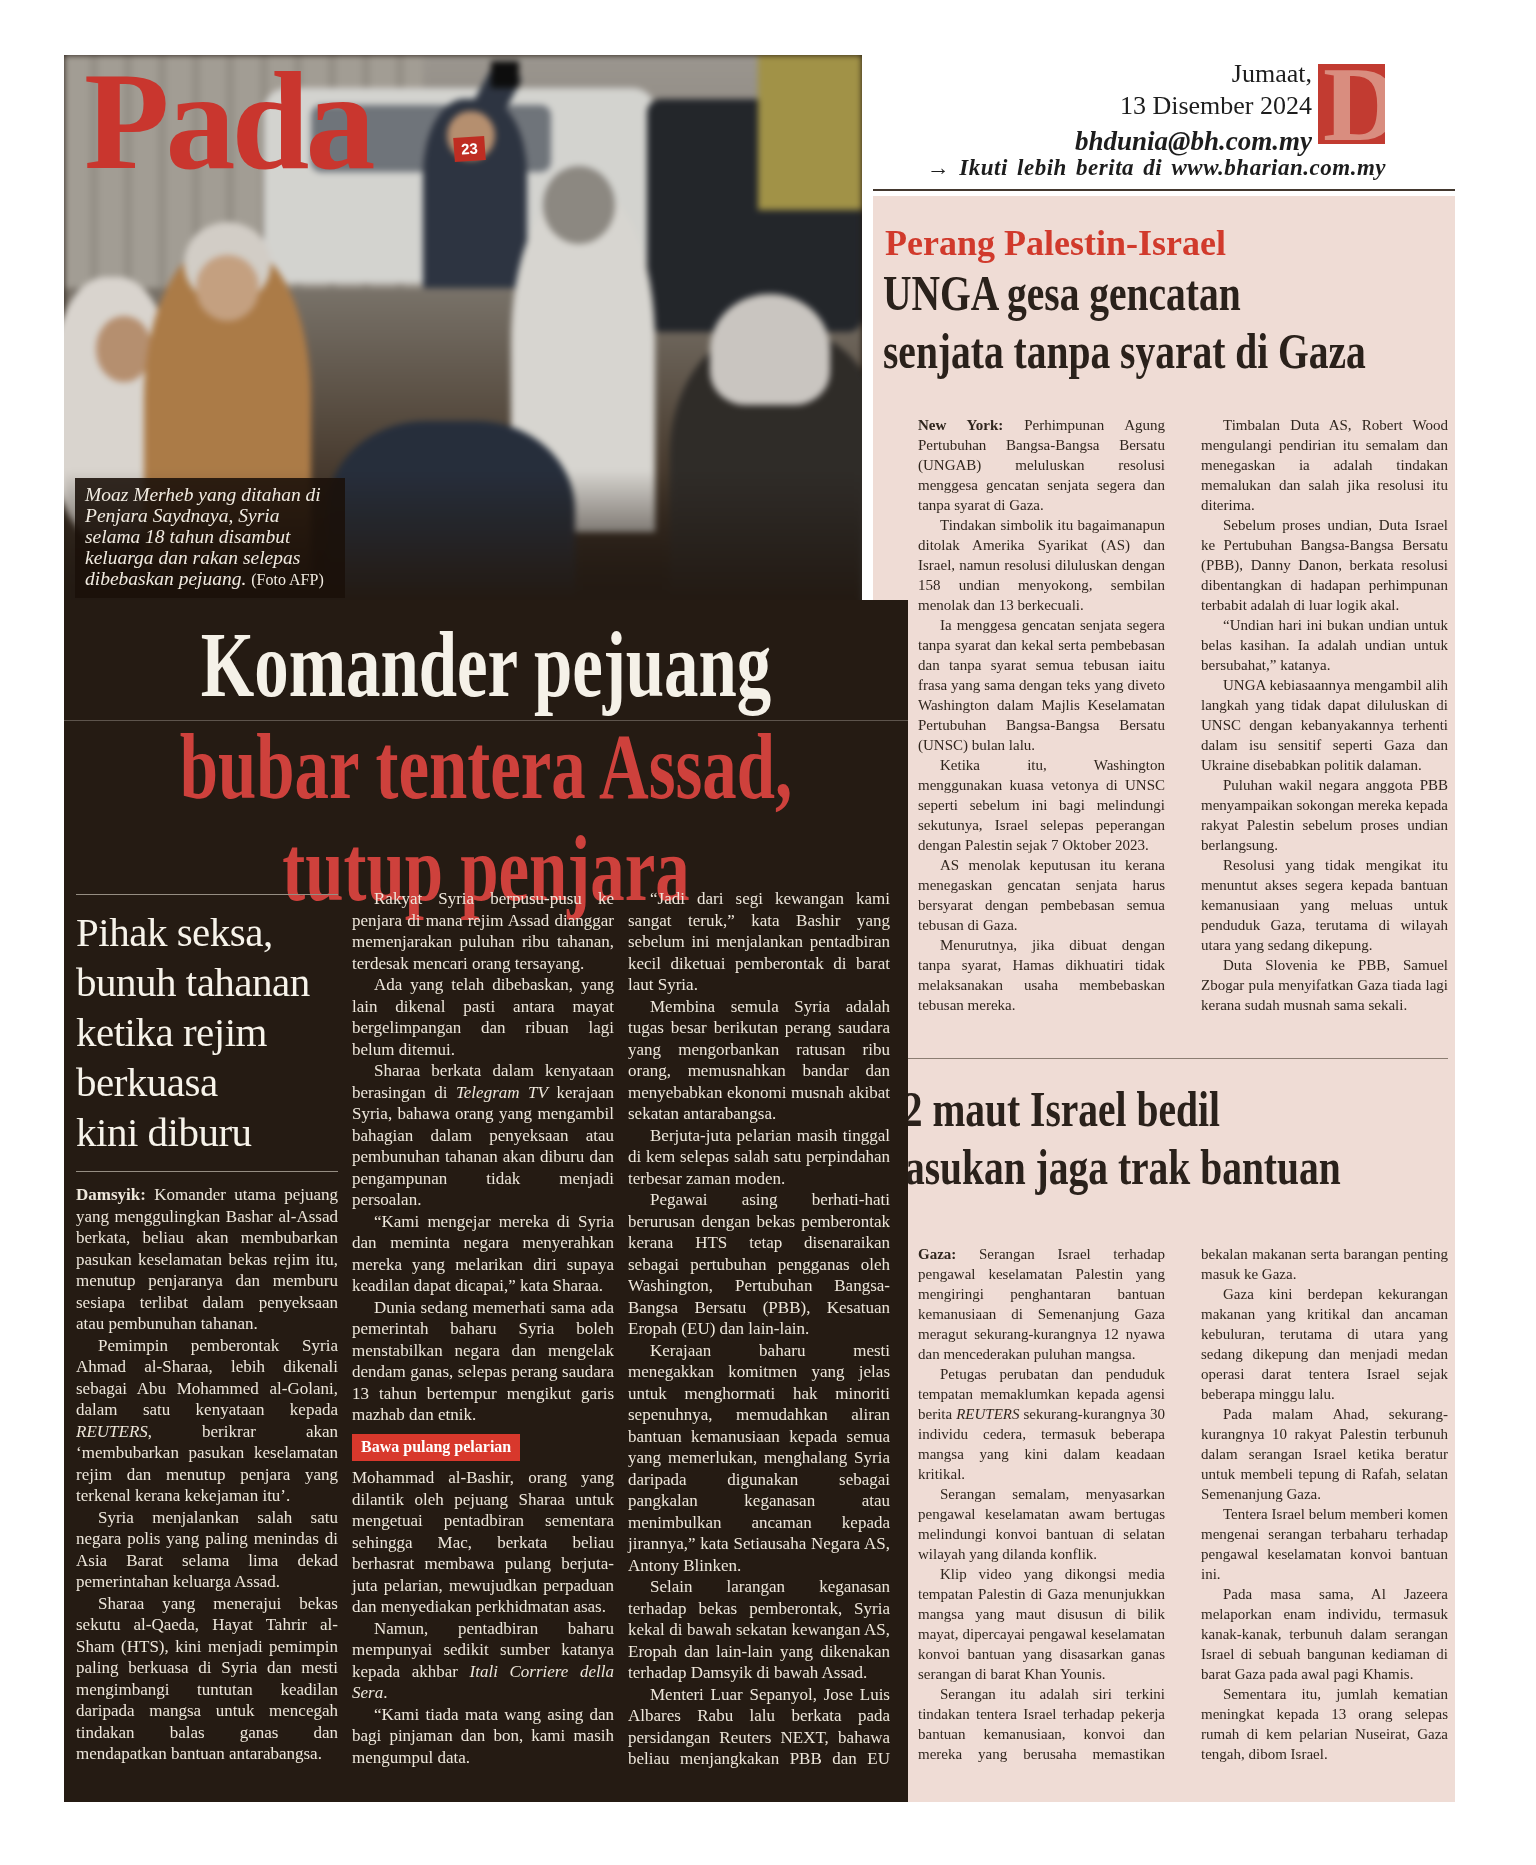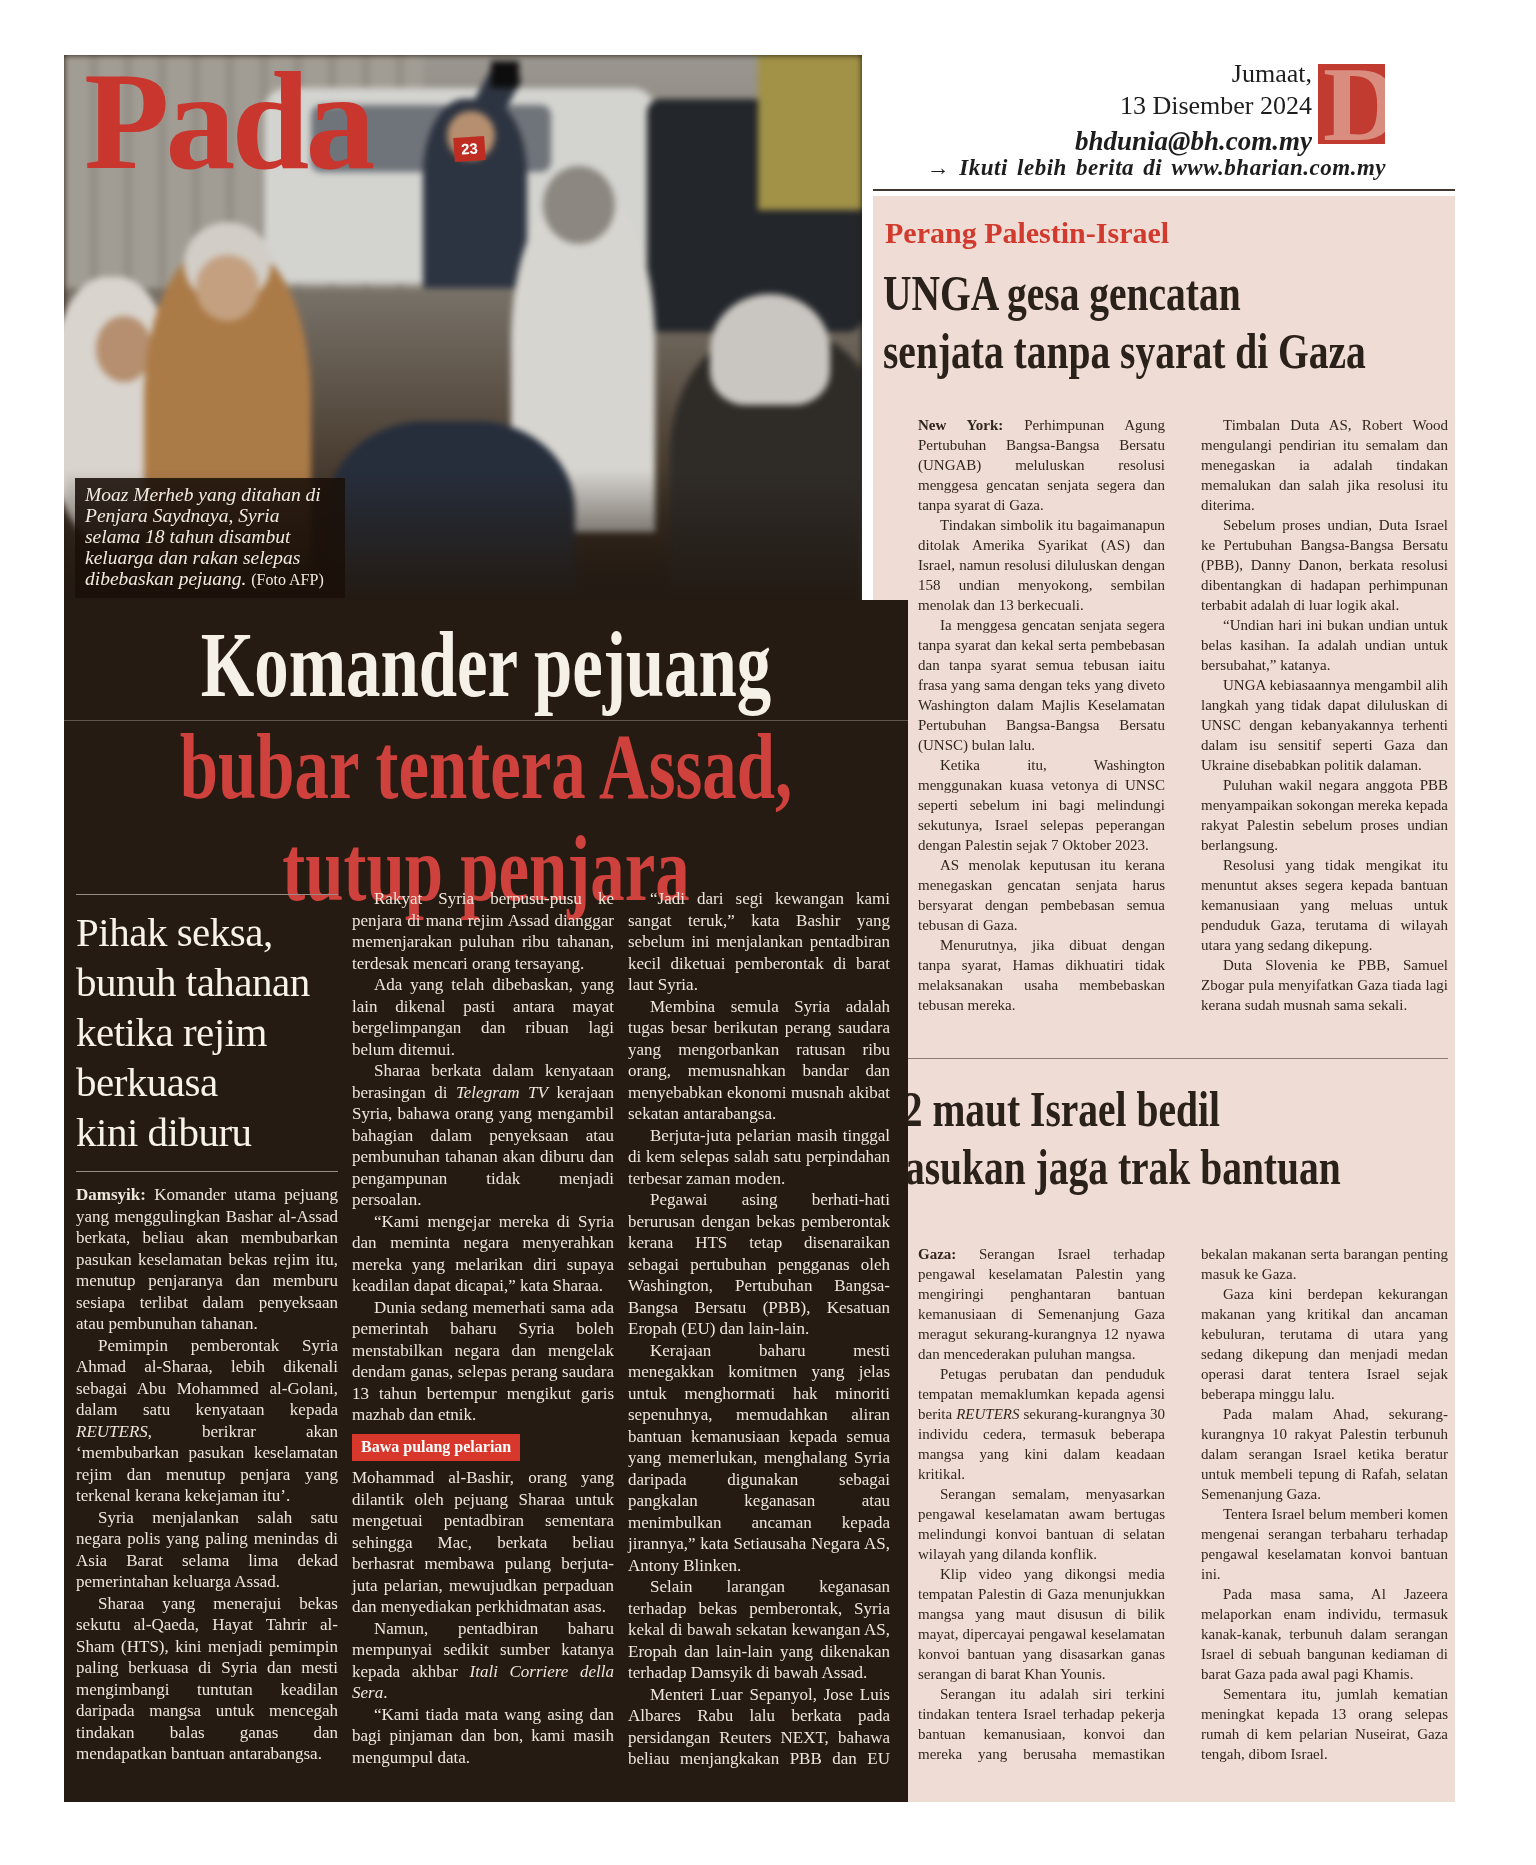--- a/index.html
+++ b/index.html
@@ -11,21 +11,21 @@
   .header-date{right:224px;top:58px;text-align:right;font-size:26px;line-height:32px;color:#1d1d1d;}
   .header-email{right:224px;top:126px;font-size:27px;font-weight:bold;font-style:italic;color:#1d1d1d;}
   .d-logo{left:1318px;top:64px;width:67px;height:80px;background:#c23b31;overflow:hidden;}
   .d-logo span{position:absolute;left:5px;top:-20px;font-size:106px;font-weight:bold;color:#d98d7f;}
   .tagline{right:150px;top:155px;font-size:23px;font-weight:bold;font-style:italic;
            letter-spacing:.5px;word-spacing:3px;color:#1d1d1d;}
   .top-rule{left:873px;top:189px;width:582px;height:2px;background:#43382f;}
 
   
   .pink-panel{left:873px;top:196px;width:582px;height:1606px;background:#efdcd5;overflow:hidden;}
-  .kicker{position:absolute;left:12px;top:20px;font-size:30px;font-weight:bold;color:#d13a2c;text-align:center;}
+  .kicker{position:absolute;left:12px;top:26px;font-size:36px;font-weight:bold;color:#d13a2c;text-align:center;}
   .pink-h{position:absolute;left:10px;white-space:nowrap;font-weight:bold;color:#2a211b;
           font-size:50px;line-height:58px;transform:scaleX(.79);transform-origin:left top;}
   .h-unga{top:68px;}
   .h-gaza{top:884px;}
   .pink-body{position:absolute;left:45px;width:530px;column-count:2;column-gap:36px;column-fill:auto;
              overflow:hidden;font-size:15px;line-height:20px;text-align:justify;color:#30261e;}
   .body-unga{top:219px;height:636px;}
   .body-gaza{top:1048px;height:548px;}
   .article-divider{position:absolute;left:35px;top:862px;width:540px;height:1px;background:#8b7d72;}
 

